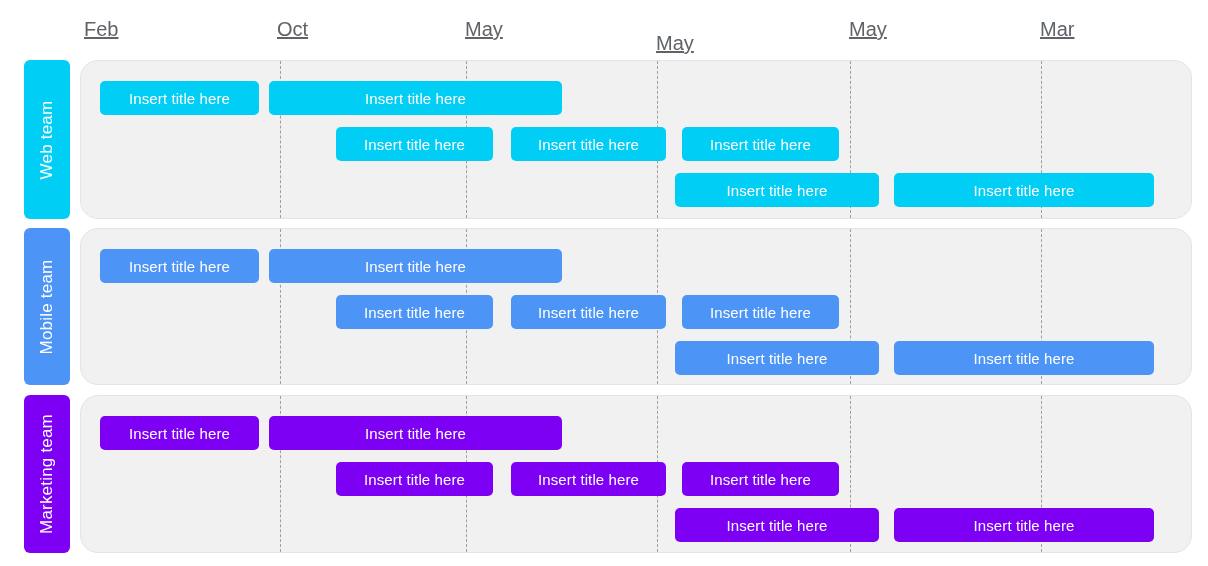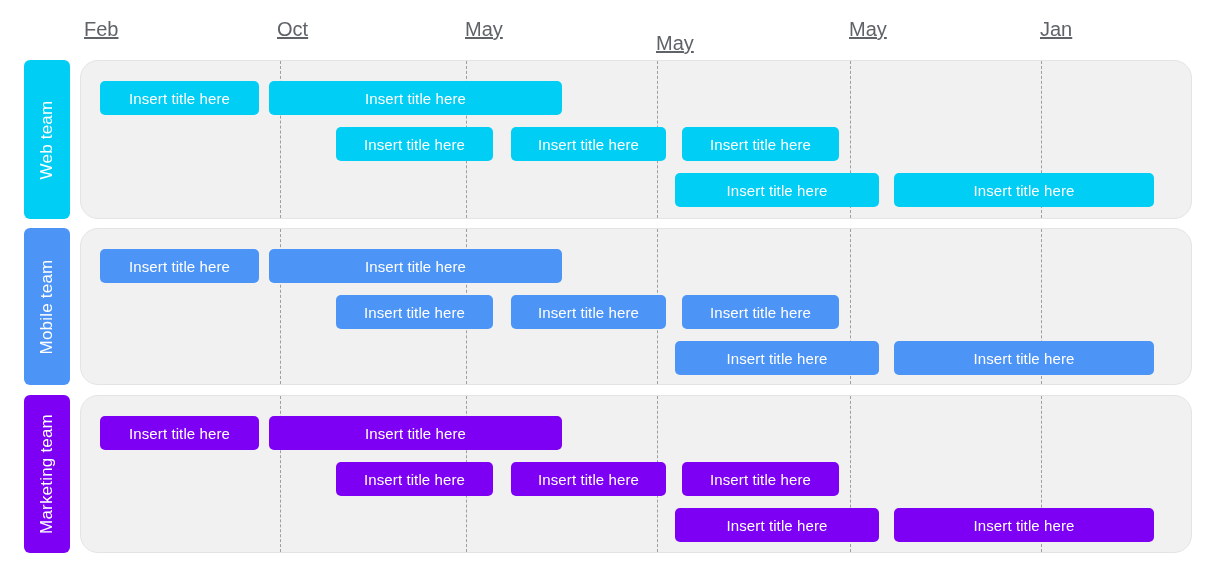--- a/index.html
+++ b/index.html
@@ -111,21 +111,21 @@
 <body>
 
 <div id="chart-root">
 
   <div class="month-axis">
       <div class="month-label" style="left: 84px; color: rgb(95, 99, 104);">Feb</div>
       <div class="month-label" style="left: 277px; color: rgb(95, 99, 104);">Oct</div>
       <div class="month-label" style="left: 465px; color: rgb(95, 99, 104);">May</div>
       <div class="month-label" style="left: 656px; color: rgb(95, 99, 104); margin-top: 14px;">May</div>
       <div class="month-label" style="left: 849px; color: rgb(95, 99, 104);">May</div>
-      <div class="month-label" style="left: 1040px; color: rgb(95, 99, 104);">Jan</div>
+      <div class="month-label" style="left: 1040px; color: rgb(95, 99, 104);">Mar</div>
     </div>
 
   <div id="rows-container">
       <div class="row" style="top: 60px; height: 159px;">
         <div class="row-tab" style="left: 24px; width: 46px; height: 159px; background: rgb(0, 206, 245);">
           <span class="row-tab-text">Web team</span>
         </div>
         <div class="row-panel" style="left: 80px; width: 1112px; height: 159px; background: rgb(241, 241, 241); border-color: rgb(228, 228, 228);">
           <div class="gridline" style="left: 199px; border-left-color: rgb(158, 158, 158);"></div>
           <div class="gridline" style="left: 385px; border-left-color: rgb(158, 158, 158);"></div>

